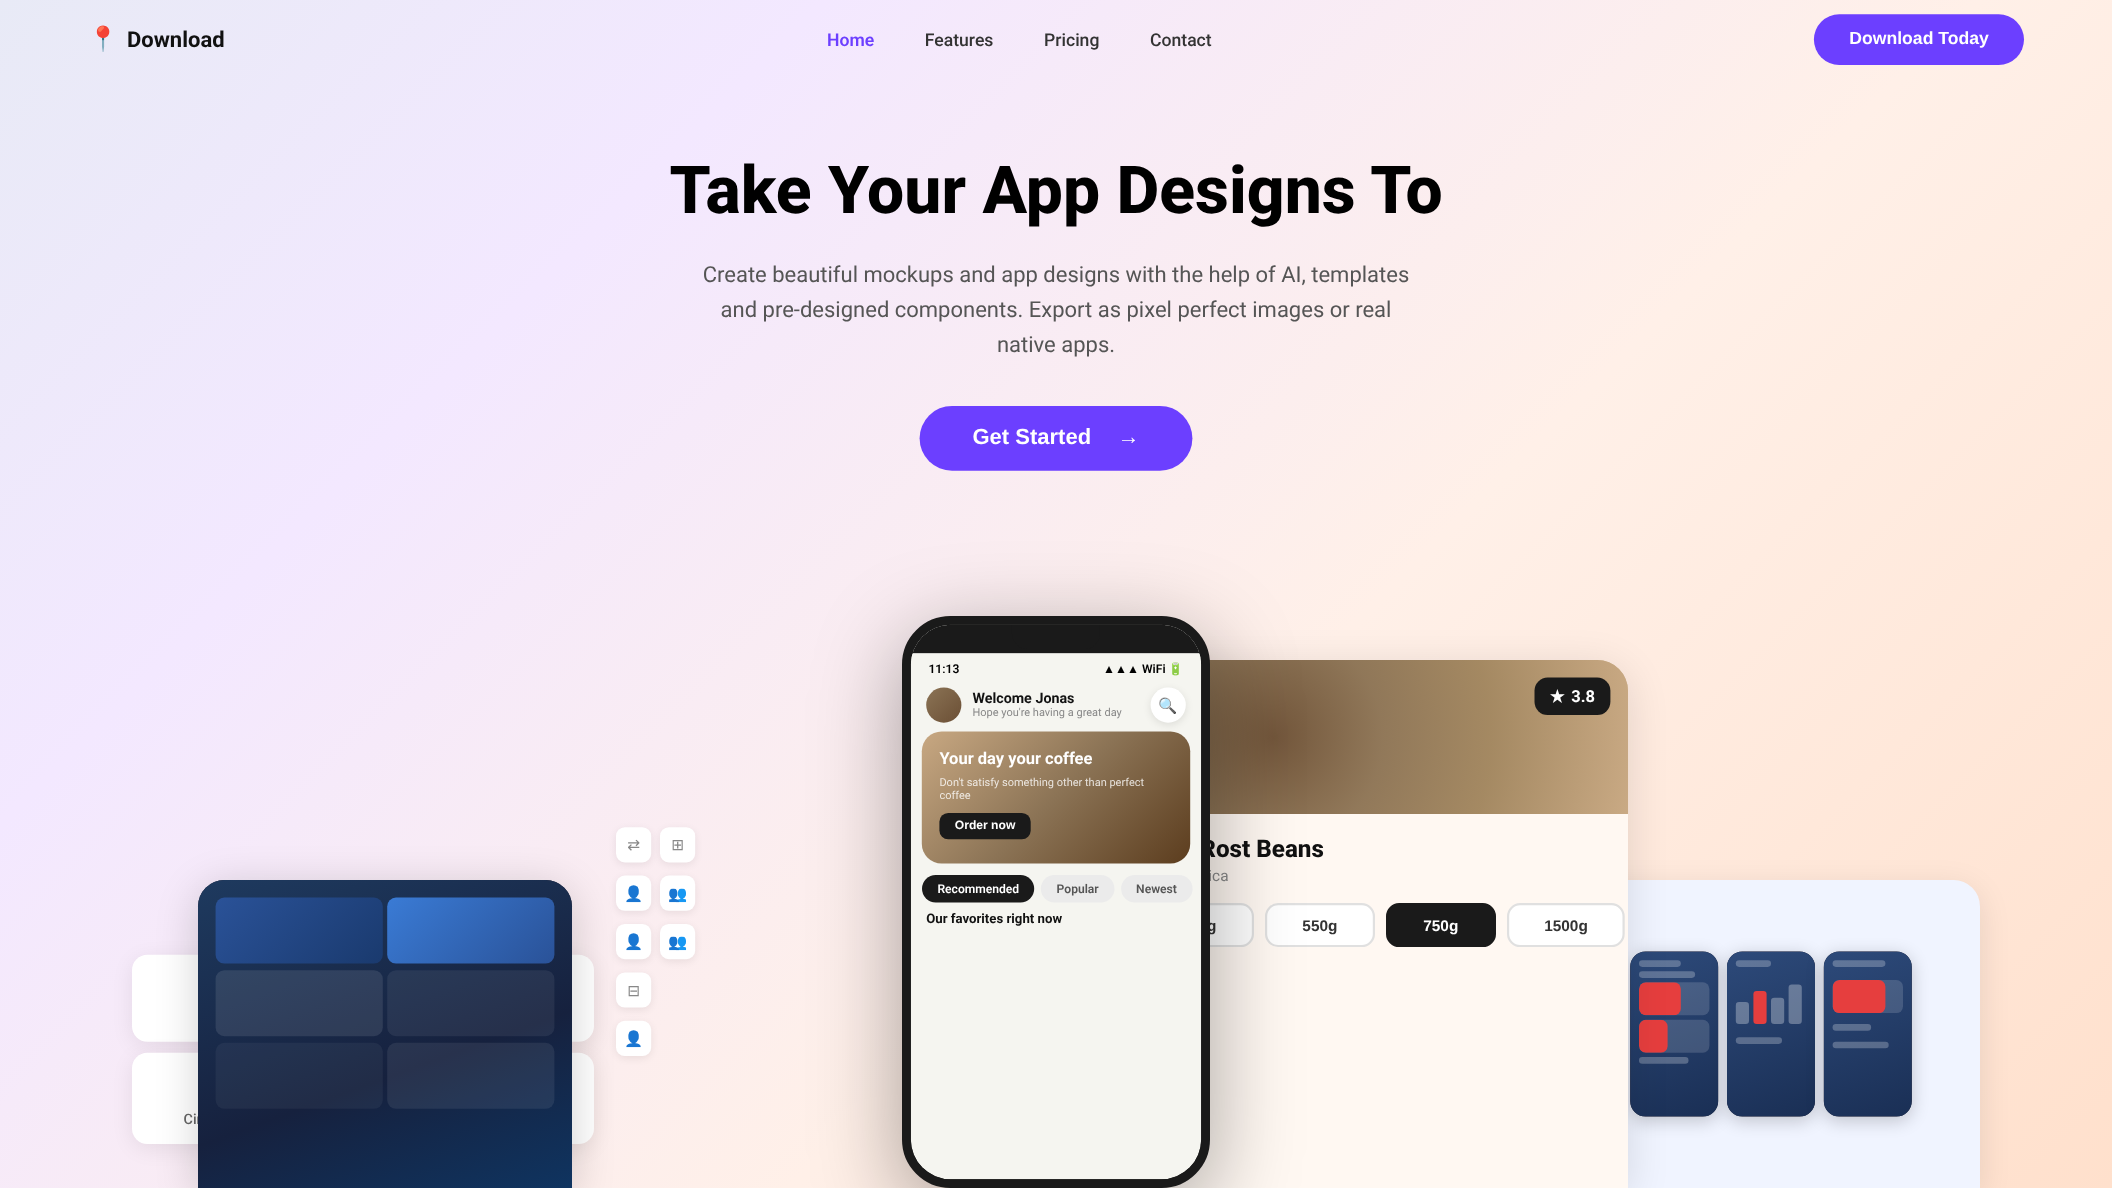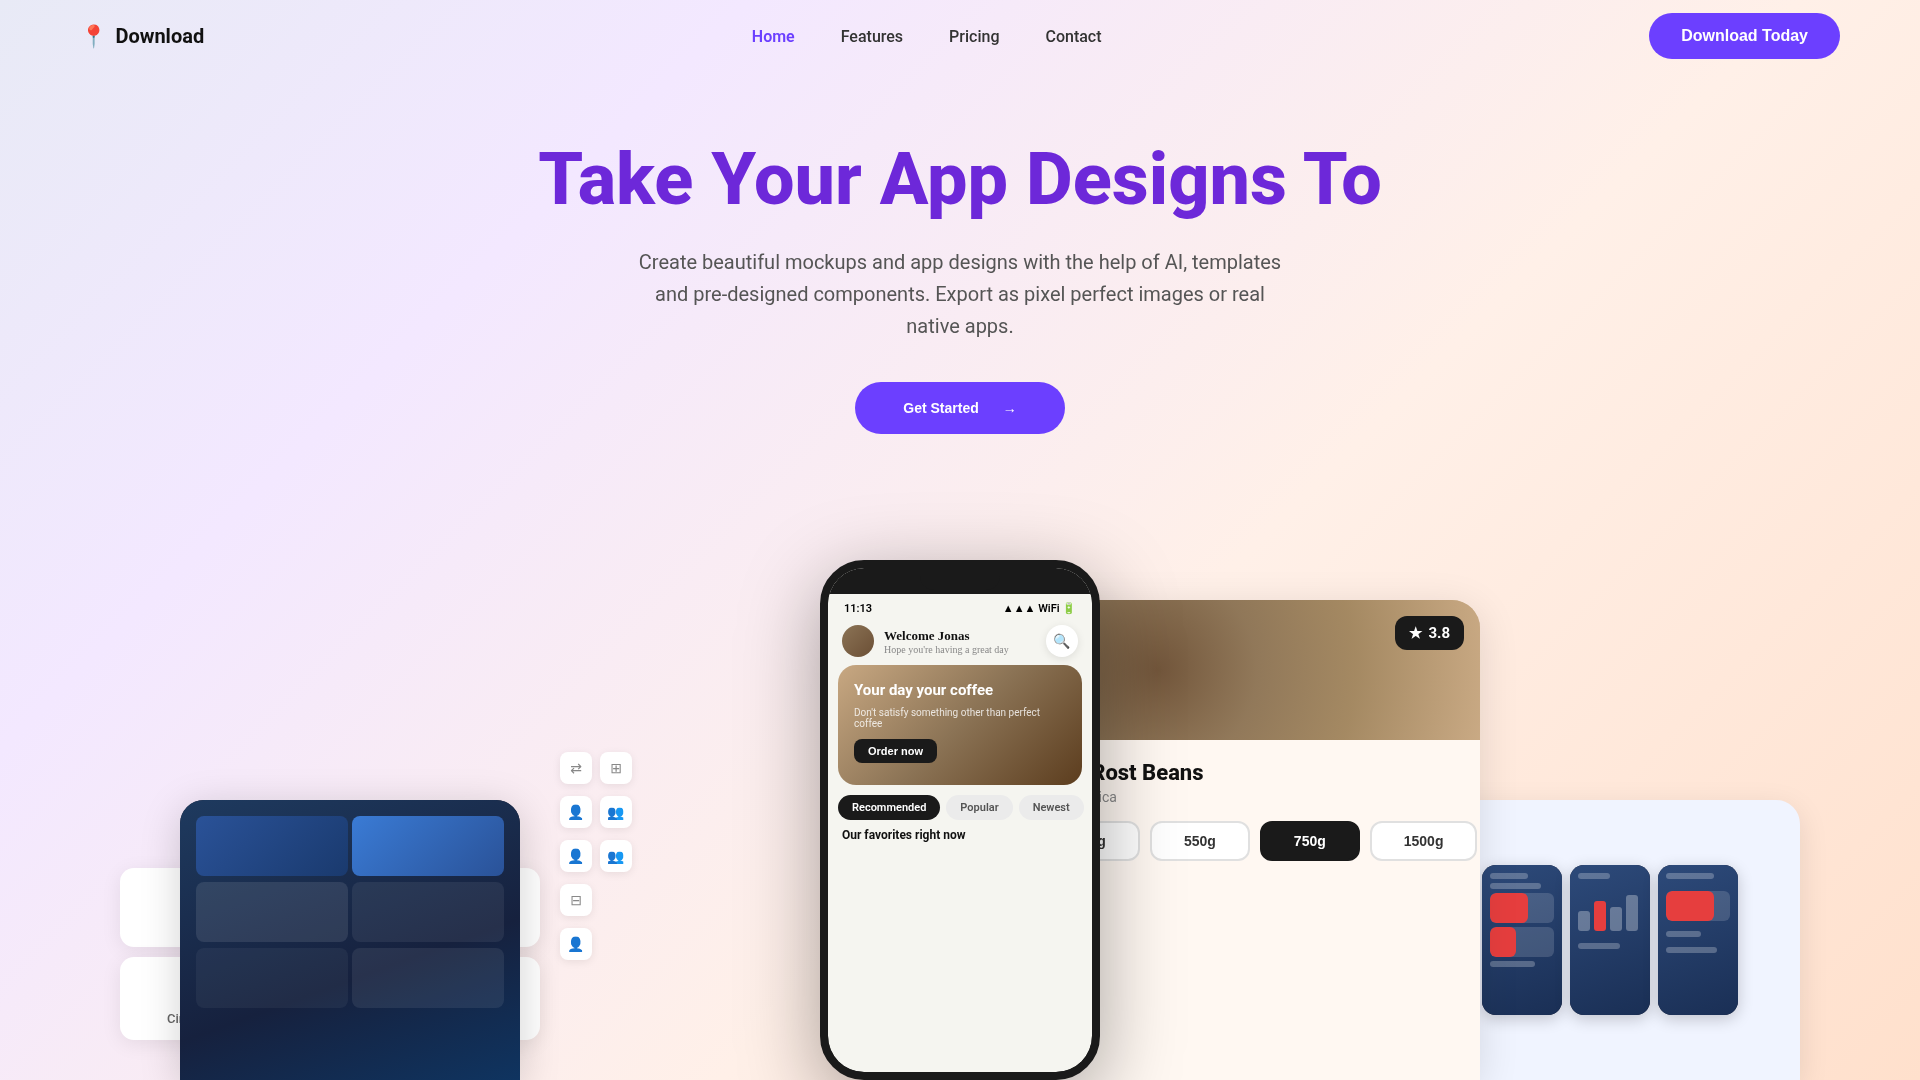--- a/index.html
+++ b/index.html
@@ -58,41 +58,41 @@
     }
 
     
     .hero {
       text-align: center;
       padding: 70px 20px 0;
       position: relative;
       z-index: 5;
     }
     .hero h1 {
-      font-size: 72px;
+      font-size: 60px;
       font-weight: 800;
-      color: #6d28d9;
+      color: #000000;
       line-height: 1.05;
       max-width: 1200px;
       margin: 0 auto 28px;
     }
     .hero p {
       font-size: 20px;
       color: #555;
       max-width: 660px;
       margin: 0 auto 40px;
       line-height: 1.6;
     }
     .hero-btn {
       background: #6c3fff;
       color: #fff;
       border: none;
       border-radius: 999px;
       padding: 18px 48px;
-      font-size: 14px;
+      font-size: 20px;
       font-weight: 600;
       cursor: pointer;
       display: inline-flex;
       align-items: center;
       gap: 24px;
     }
 
     
     .mockup-area {
       position: absolute;
@@ -282,21 +282,20 @@
       width: 80px;
       height: 22px;
       background: #1a1a1a;
       border-radius: 0 0 14px 14px;
       margin: 0 auto 4px;
     }
     .phone-header {
       display: flex;
       align-items: center;
       padding: 6px 14px 8px;
-      font-family: Liberation Serif, serif;
     }
     .phone-avatar {
       width: 32px;
       height: 32px;
       border-radius: 50%;
       background: linear-gradient(135deg, #8B7355, #6B4F35);
     }
     .phone-greeting {
       flex: 1;
       padding: 0 10px;

